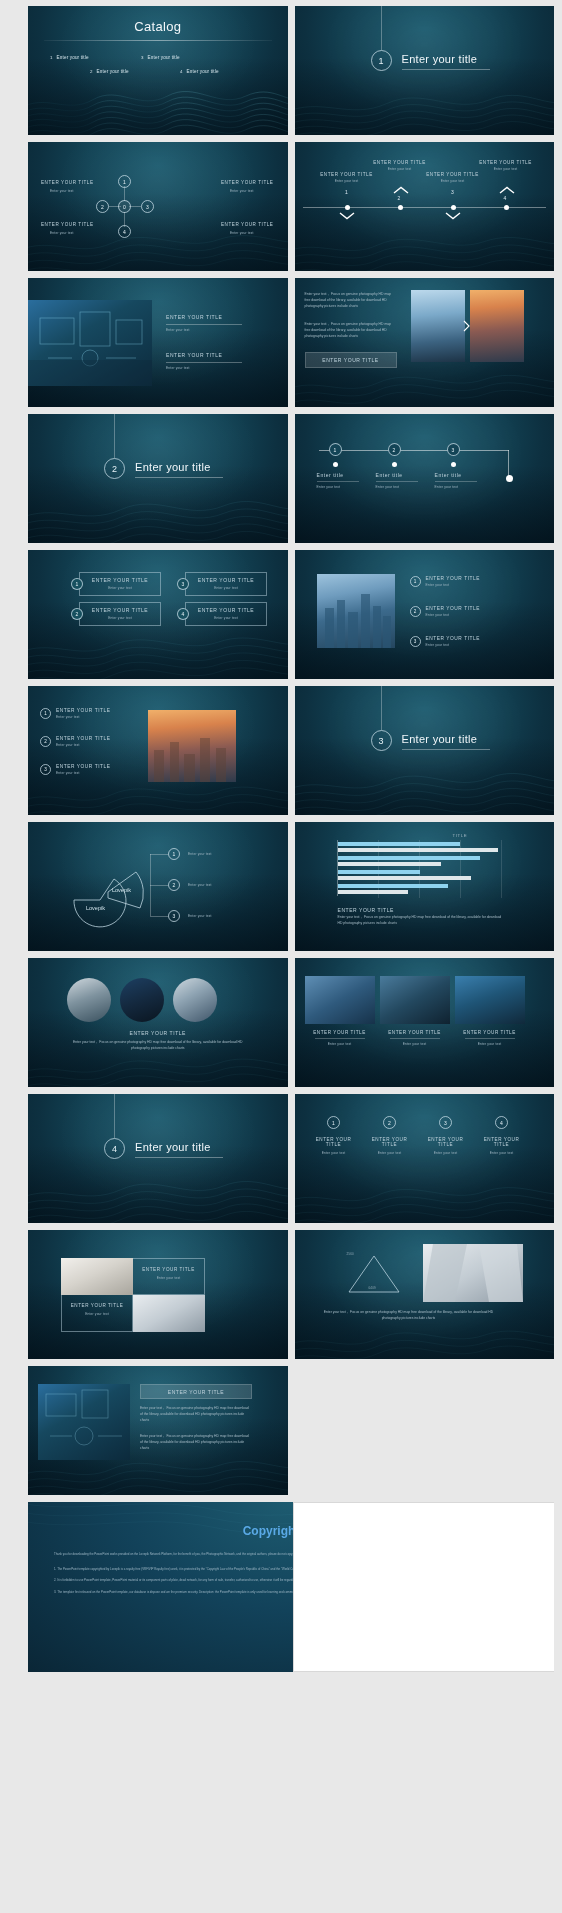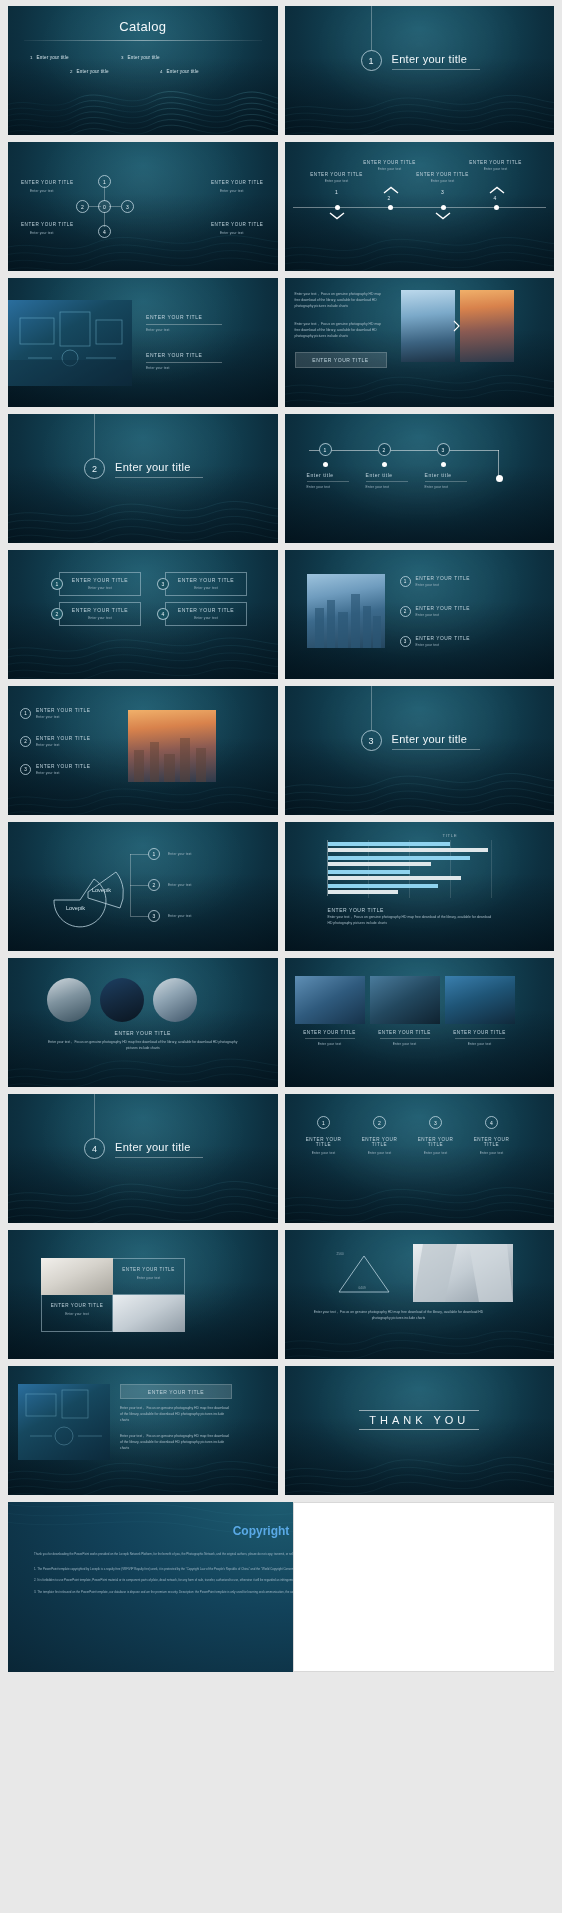--- a/index.html
+++ b/index.html
@@ -3,21 +3,21 @@
 <meta charset="utf-8">
 <style>
   * { box-sizing: border-box; margin: 0; padding: 0; }
   body {
     width: 562px; height: 1913px;
     background: #e7e7e7;
     font-family: "Liberation Sans", sans-serif;
     overflow: hidden;
   }
   .sheet { width: 562px; height: 1913px; background: #e8e8e8; padding: 6px 8px; }
-  .grid { display: grid; grid-template-columns: 1fr 1fr; gap: 7px 7px; }
+  .grid { display: grid; grid-template-columns: 1fr 1fr; gap: 7px 7px; margin-left: 20px; }
   .slide {
     position: relative; width: 100%; height: 129px; overflow: hidden;
     background: radial-gradient(ellipse at 50% 18%, #1b5a6e 0%, #134456 38%, #0d3040 65%, #07202c 100%);
     color: #dfe9ee;
   }
   
   .wave {
     position: absolute; left: -4%; right: -4%; bottom: -8px; height: 58%;
     pointer-events: none; opacity: .95;
   }
@@ -733,38 +733,20 @@
             </svg>
         </div>
         <div class="btnbar" style="position:absolute;left:112px;top:18px;width:112px;height:15px;">
           <span class="t-cap" style="font-size:5px">ENTER YOUR TITLE</span>
         </div>
         <div class="t-body" style="position:absolute;left:112px;top:40px;width:112px;">Enter your text， Focus on genuine photography HD map free download of the library, available for download HD photography pictures include charts</div>
         <div class="t-body" style="position:absolute;left:112px;top:68px;width:112px;">Enter your text， Focus on genuine photography HD map free download of the library, available for download HD photography pictures include charts</div>
       </div>
     </div>
 
-    <div class="slide">
-      <div class="wave">
-        <svg viewBox="0 0 300 80" preserveAspectRatio="none">
-            <g stroke="#6fd8ef" stroke-opacity=".45" fill="none" stroke-width=".3">
-        <path d="M0,50 C40,32 70,58 110,40 C150,22 180,52 220,36 C255,22 280,44 300,38"></path>
-        <path d="M0,58 C40,40 70,66 110,48 C150,30 180,60 220,44 C255,30 280,52 300,46"></path>
-        <path d="M0,66 C40,48 70,74 110,56 C150,38 180,68 220,52 C255,38 280,60 300,54"></path>
-        <path d="M0,74 C40,56 70,82 110,64 C150,46 180,76 220,60 C255,46 280,68 300,62"></path>
-        </g>
-          </svg>
-      </div>
-      <div class="vig"></div>
-      <div class="ct">
-        <div style="position:absolute;left:0;right:0;top:44px;text-align:center;">
-          <span class="t-big" style="font-size:11px;letter-spacing:4px;border-top:1px solid rgba(255,255,255,.55);border-bottom:1px solid rgba(255,255,255,.55);padding:3px 10px;">THANK YOU</span>
-        </div>
-      </div>
-    </div>
 
     <div class="copy">
       <div class="wave wave-top" style="opacity:.25">
         <svg viewBox="0 0 300 80" preserveAspectRatio="none">
             <g stroke="#7fe4f5" stroke-opacity=".35" fill="none" stroke-width=".3">
         <path d="M0,50 C40,32 70,58 110,40 C150,22 180,52 220,36 C255,22 280,44 300,38"></path>
         <path d="M0,60 C40,42 70,68 110,50 C150,32 180,62 220,46 C255,32 280,54 300,48"></path>
         <path d="M0,70 C40,52 70,78 110,60 C150,42 180,72 220,56 C255,42 280,64 300,58"></path>
         </g>
           </svg>

